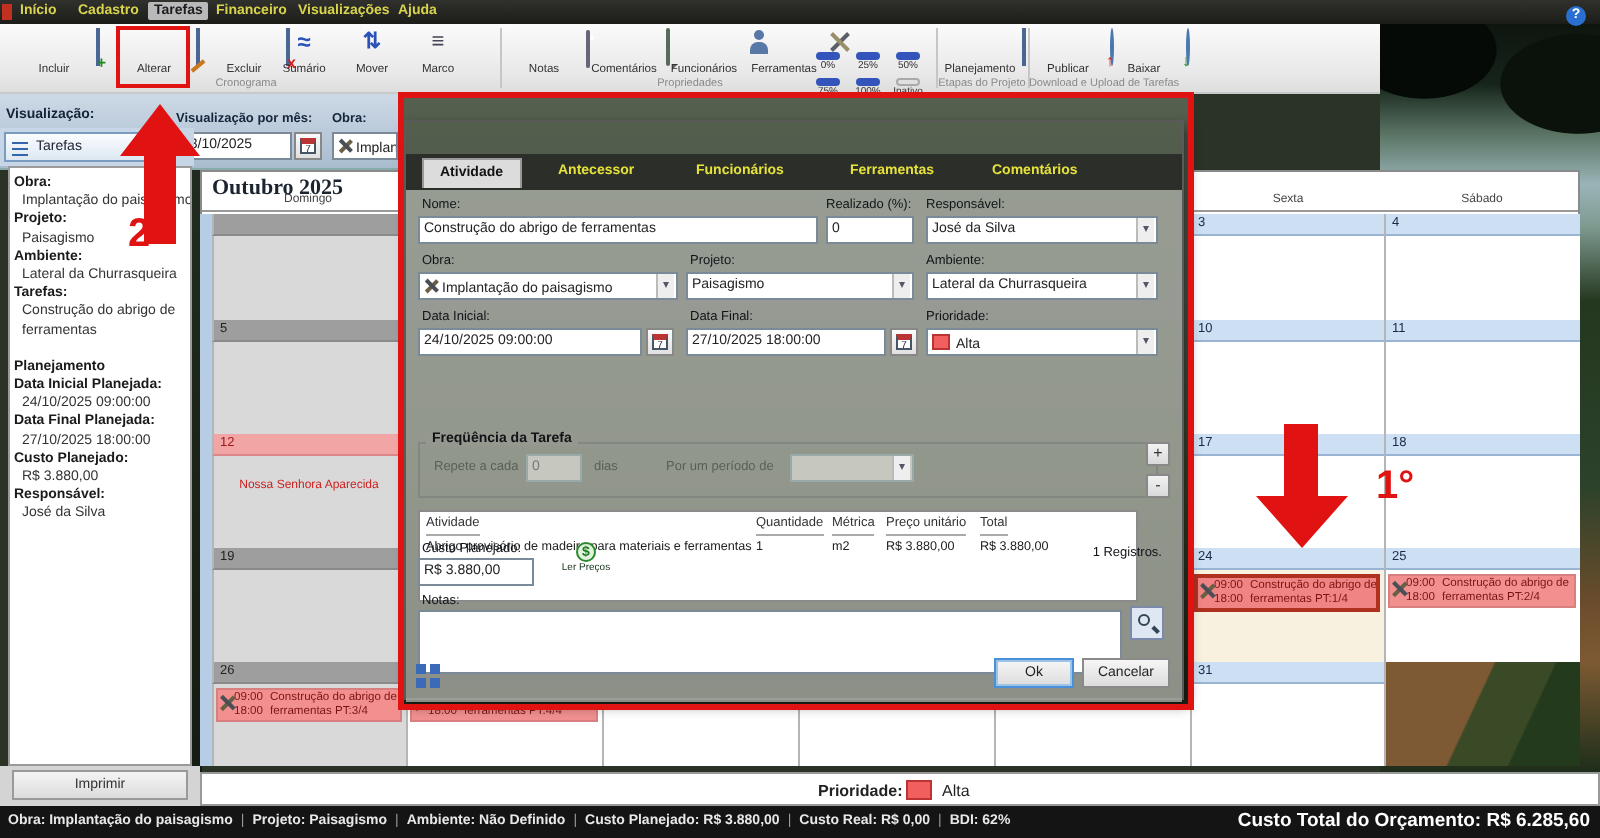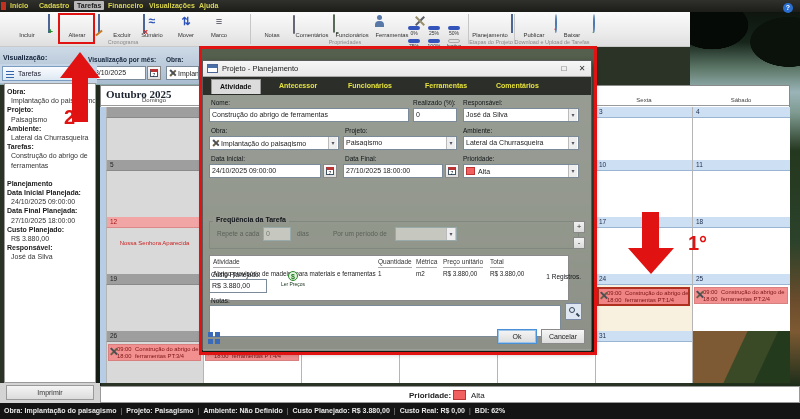--- a/index.html
+++ b/index.html
@@ -384,26 +384,20 @@
   </div>
   <div class="gridline-v" style="left:692px;top:331px;height:52px"></div>
 
   <div class="legend">
     <span class="ll">Prioridade:</span>
     <span class="sw"></span>
     <span class="lv">Alta</span>
   </div>
 
   <div class="dialog">
-    <div class="dtitle">
-      <span class="ic ic-win" style="width:11px;height:9px"></span>
-      <span class="tx">Projeto - Planejamento</span>
-      <span class="wbtn" style="right:18px">□</span>
-      <span class="wbtn" style="right:0">✕</span>
-    </div>
     <div class="dtabs">
       <span class="dtab active" style="left:8px">Atividade</span>
       <span class="dtab" style="left:76px">Antecessor</span>
       <span class="dtab" style="left:145px">Funcionários</span>
       <span class="dtab" style="left:222px">Ferramentas</span>
       <span class="dtab" style="left:293px">Comentários</span>
     </div>
     <div class="dbody">
       <span class="dlbl" style="left:8px;top:4px">Nome:</span>
       <span class="dlbl" style="left:210px;top:4px">Realizado (%):</span>
@@ -499,15 +493,16 @@
   <div class="arrow-shaft" style="left:72px;top:77px;width:16px;height:45px"></div>
   <div class="steplabel" style="left:64px;top:106px">2°</div>
   <div class="arrow-shaft" style="left:642px;top:212px;width:17px;height:37px"></div>
   <div class="arrow-head-down" style="left:628px;top:248px"></div>
   <div class="steplabel" style="left:688px;top:232px">1°</div>
 
   <div class="statusbar">
     <span class="segs">
       <span>Obra: Implantação do paisagismo</span><span class="sep">|</span><span>Projeto: Paisagismo</span><span class="sep">|</span><span>Ambiente: Não Definido</span><span class="sep">|</span><span>Custo Planejado: R$ 3.880,00</span><span class="sep">|</span><span>Custo Real: R$ 0,00</span><span class="sep">|</span><span>BDI: 62%</span>
     </span>
+    <span class="total">Custo Total do Orçamento: R$ 6.285,60</span>
   </div>
 
 </div>
 
 </body></html>

